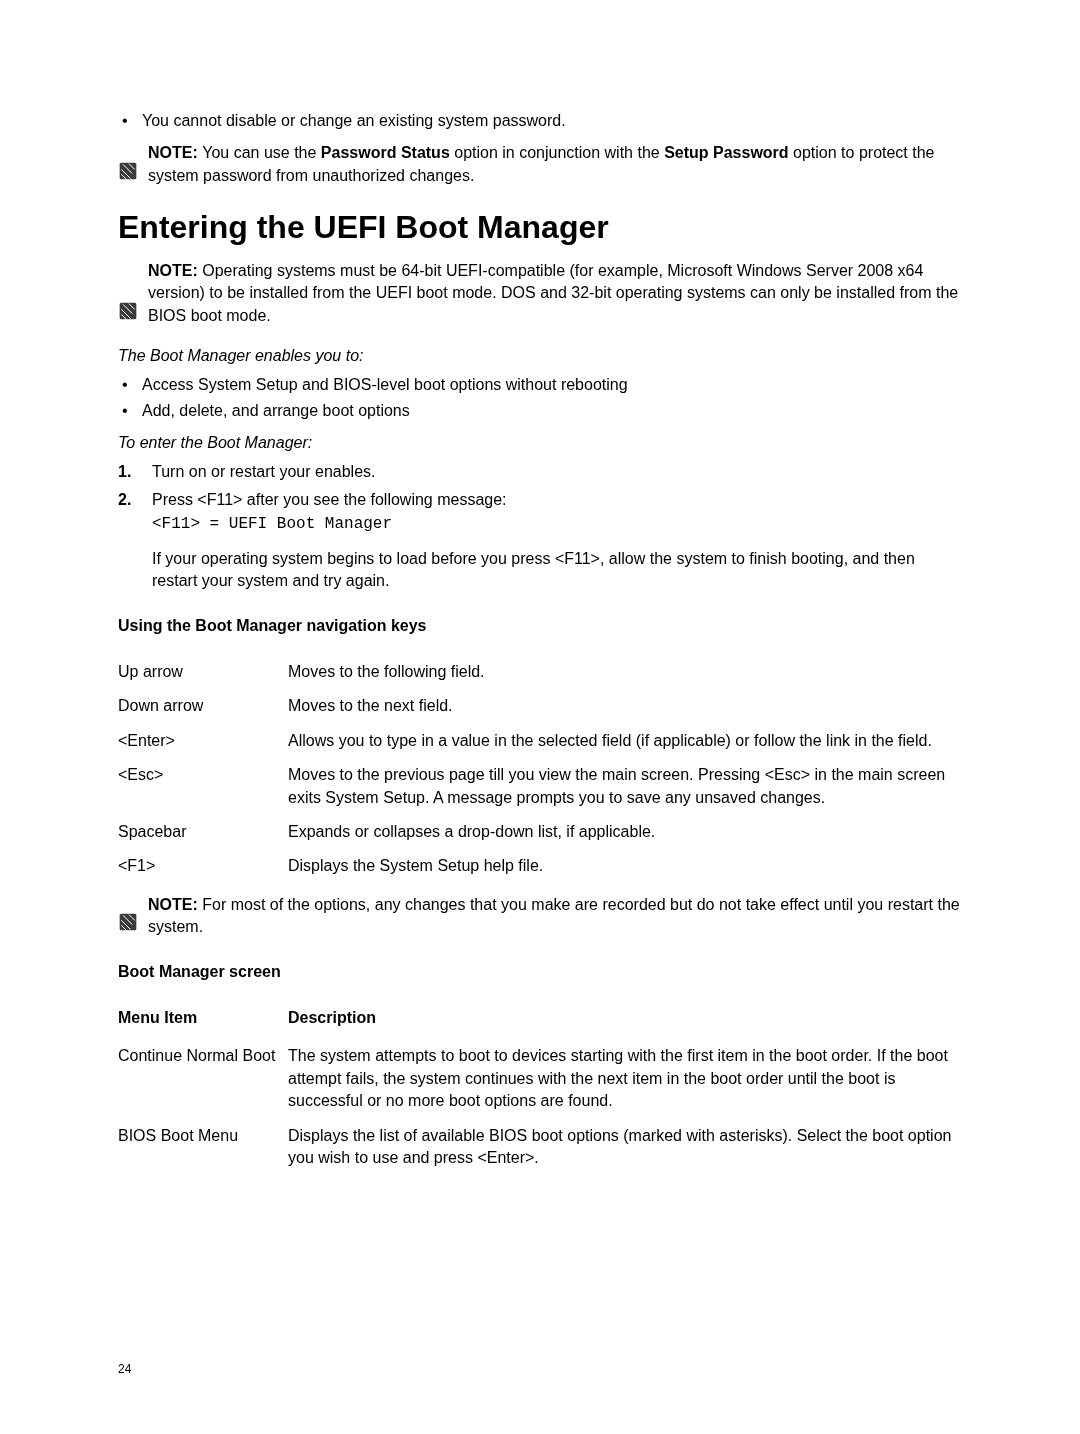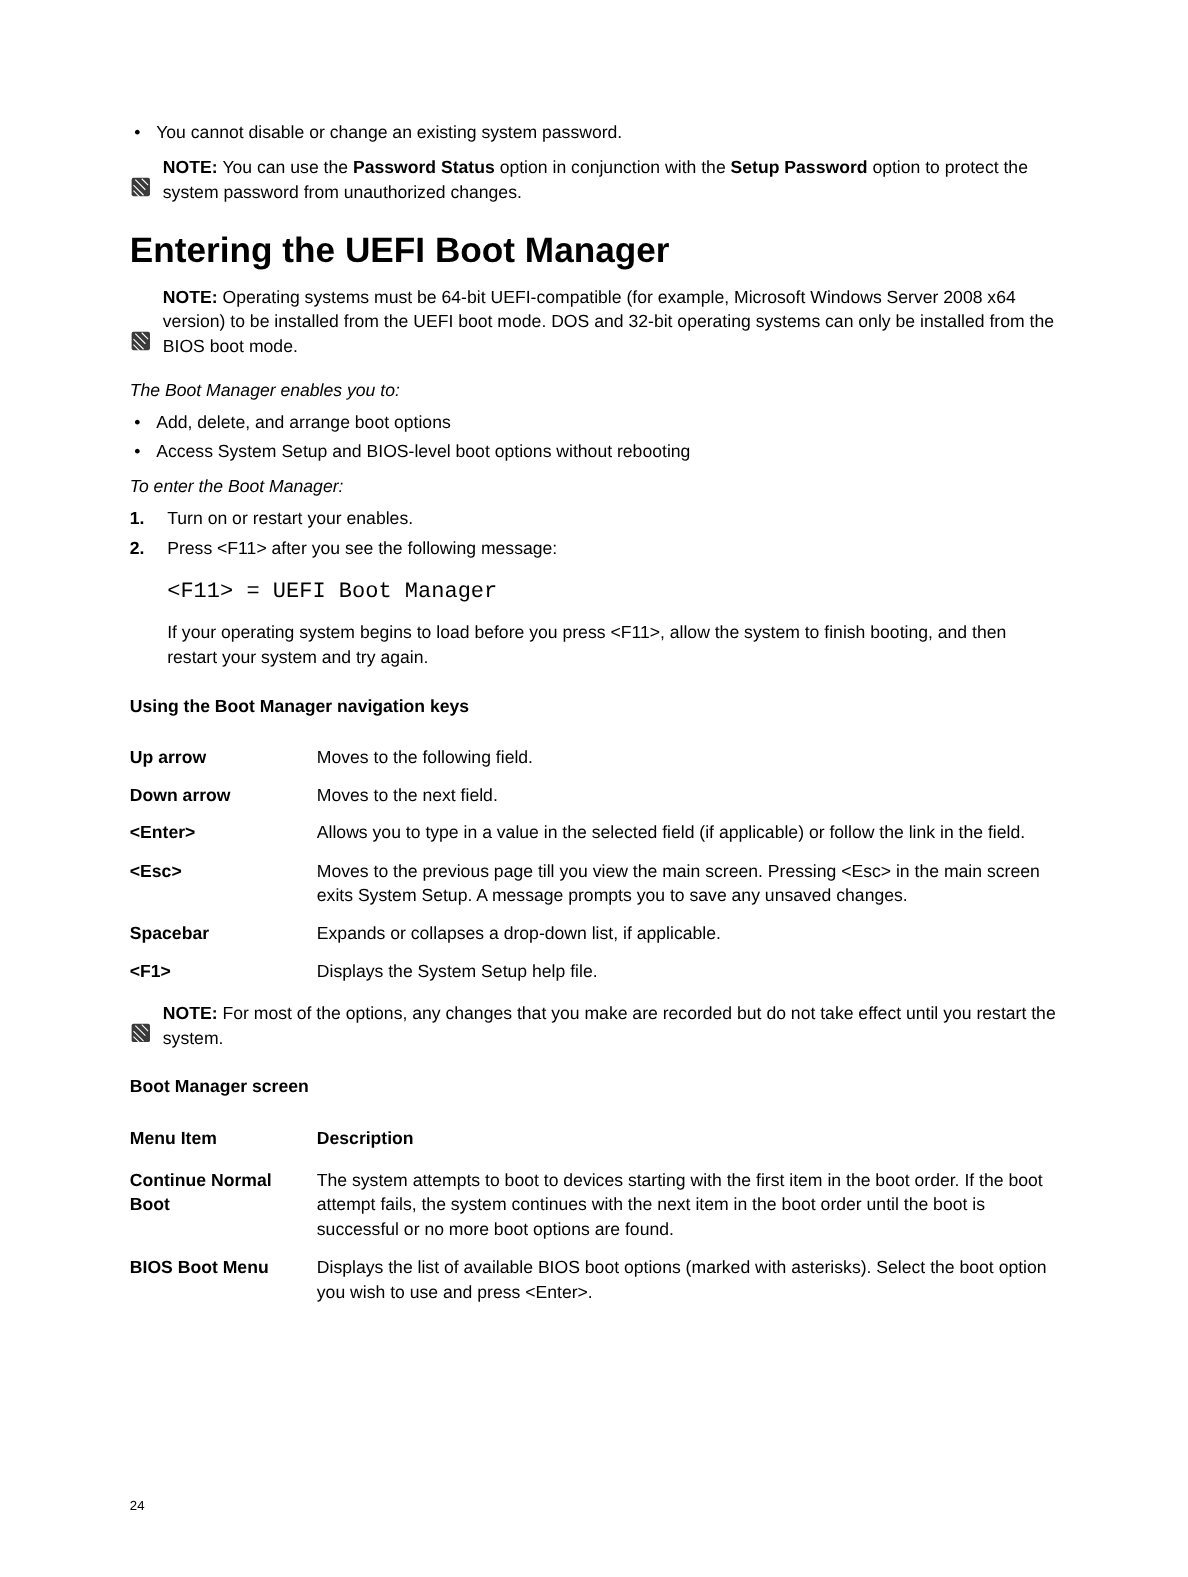--- a/index.html
+++ b/index.html
@@ -18,25 +18,25 @@
     ul.bullet li::before { content: "•"; position: absolute; left: 4px; top: 0; }
     .note-row { display: flex; align-items: flex-end; gap: 10px; margin: 8px 0 18px 0; }
     .note-row .icon { flex-shrink: 0; margin-top: 2px; }
     .note-icon-svg { width: 20px; height: 20px; }
     h1 { font-size: 32px; font-weight: 700; margin: 12px 0 10px 0; }
     h2 { font-size: 16px; font-weight: 700; margin: 22px 0 18px 0; }
     .intro { margin: 8px 0 6px 0; font-style: italic; }
     ol.num { list-style: none; padding-left: 0; margin: 4px 0 12px 0; }
     ol.num li { position: relative; padding-left: 34px; margin-bottom: 6px; }
     ol.num .n { position: absolute; left: 0; top: 0; font-weight: 700; }
-    .code { font-family: "Courier New", Courier, monospace; font-size: 20px; margin: 14px 0 10px 0; }
+    .code { font-family: "Courier New", Courier, monospace; font-size: 16px; margin: 2px 0 10px 0; }
     .indent-block { padding-left: 34px; margin-bottom: 10px; }
     .kv-table { width: 100%; border-collapse: collapse; margin-top: 6px; }
     .kv-table td { vertical-align: top; padding: 6px 8px 6px 0; }
-    .kv-table td.key { width: 170px; font-weight: 700; }
+    .kv-table td.key { width: 170px; font-weight: 400; }
     .kv-table tr.header td { font-weight: 700; padding-bottom: 10px; }
     .page-num { position: absolute; left: 118px; bottom: 56px; font-size: 12px; }
     b { font-weight: 700; }
   </style>
 </head>
 <body>
 
 <ul class="bullet">
   <li>You cannot disable or change an existing system password.</li>
 </ul>
@@ -62,22 +62,22 @@
         <path d="M6 4 L17 15 M13 3 L20 10 M4 10 L15 21 M4 16 L11 23" stroke="#fff" stroke-width="1.2"></path>
       </svg>
   </span>
   <span>
     <b>NOTE: </b><span>Operating systems must be 64-bit UEFI-compatible (for example, Microsoft Windows Server 2008 x64 version) to be installed from the UEFI boot mode. DOS and 32-bit operating systems can only be installed from the BIOS boot mode.</span>
   </span>
 </div>
 
 <p class="intro">The Boot Manager enables you to:</p>
 <ul class="bullet">
+  <li>Access System Setup and BIOS-level boot options without rebooting</li>
   <li>Add, delete, and arrange boot options</li>
-  <li>Access System Setup and BIOS-level boot options without rebooting</li>
 </ul>
 
 <p class="intro">To enter the Boot Manager:</p>
 <ol class="num">
   <li><span class="n">1.</span><span>Turn on or restart your enables.</span></li>
   <li><span class="n">2.</span><span>Press &lt;F11&gt; after you see the following message:</span>
     <div class="code">&lt;F11&gt; = UEFI Boot Manager</div>
   </li>
 </ol>
 <div class="indent-block">If your operating system begins to load before you press &lt;F11&gt;, allow the system to finish booting, and then restart your system and try again.</div>

